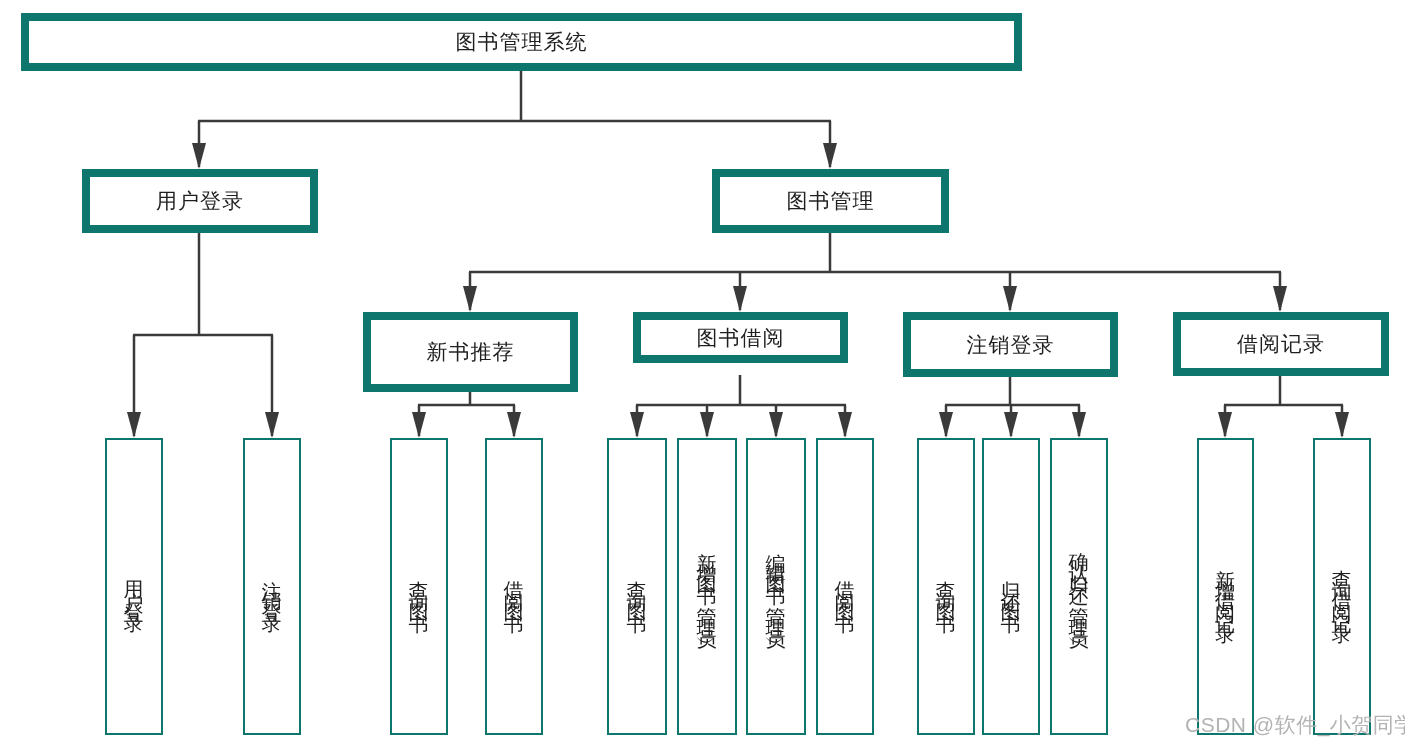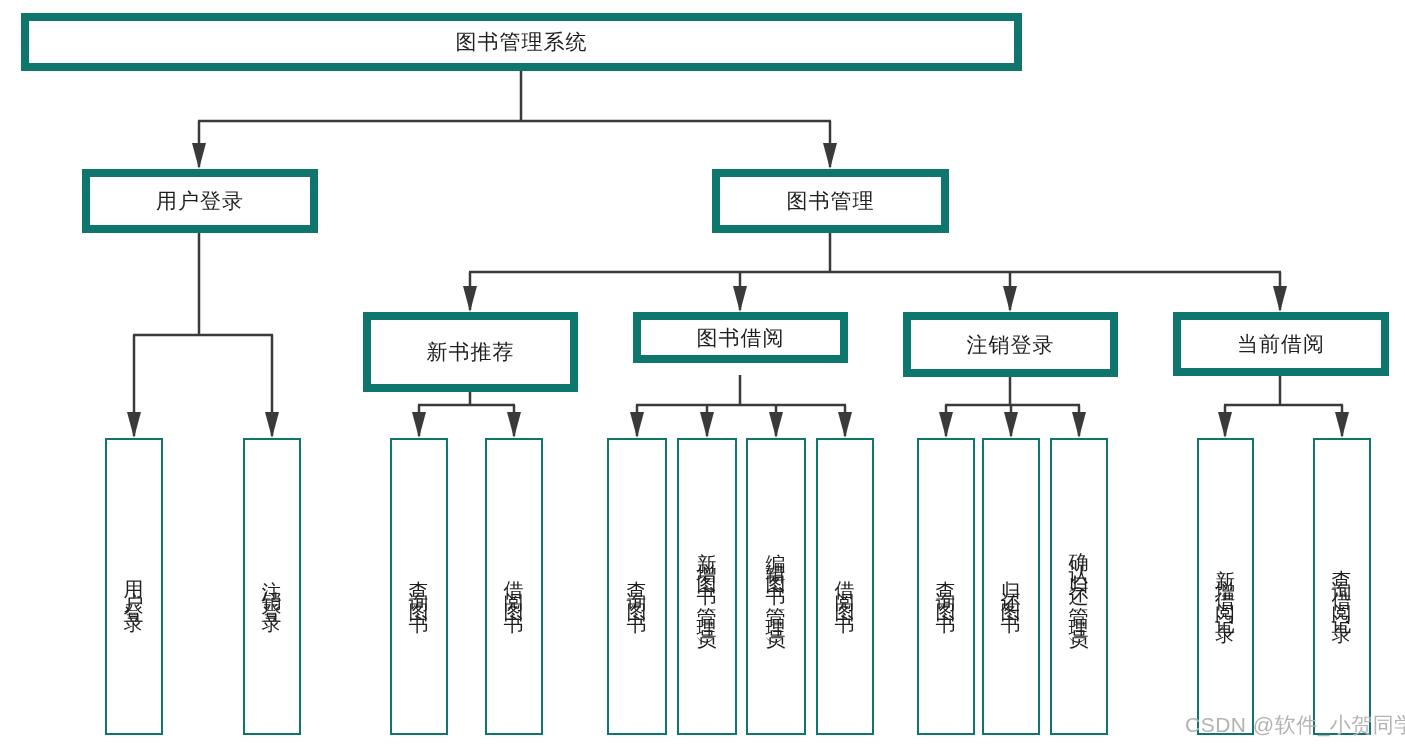--- a/index.html
+++ b/index.html
@@ -129,21 +129,21 @@
   <div class="node hbox" style="left:363px; top:312px; width:215px; height:80px;">
     <span>新书推荐</span>
   </div>
   <div class="node hbox" style="left:633px; top:312px; width:215px; height:51px;">
     <span>图书借阅</span>
   </div>
   <div class="node hbox" style="left:903px; top:312px; width:215px; height:65px;">
     <span>注销登录</span>
   </div>
   <div class="node hbox" style="left:1173px; top:312px; width:216px; height:64px;">
-    <span>当前借阅</span>
+    <span>借阅记录</span>
   </div>
 
   <div class="node vbox" style="left:105px; top:438px; width:58px; height:297px;">
     <span class="vtext">用户登录</span>
   </div>
   <div class="node vbox" style="left:243px; top:438px; width:58px; height:297px;">
     <span class="vtext">注销登录</span>
   </div>
 
   <div class="node vbox" style="left:390px; top:438px; width:58px; height:297px;">

